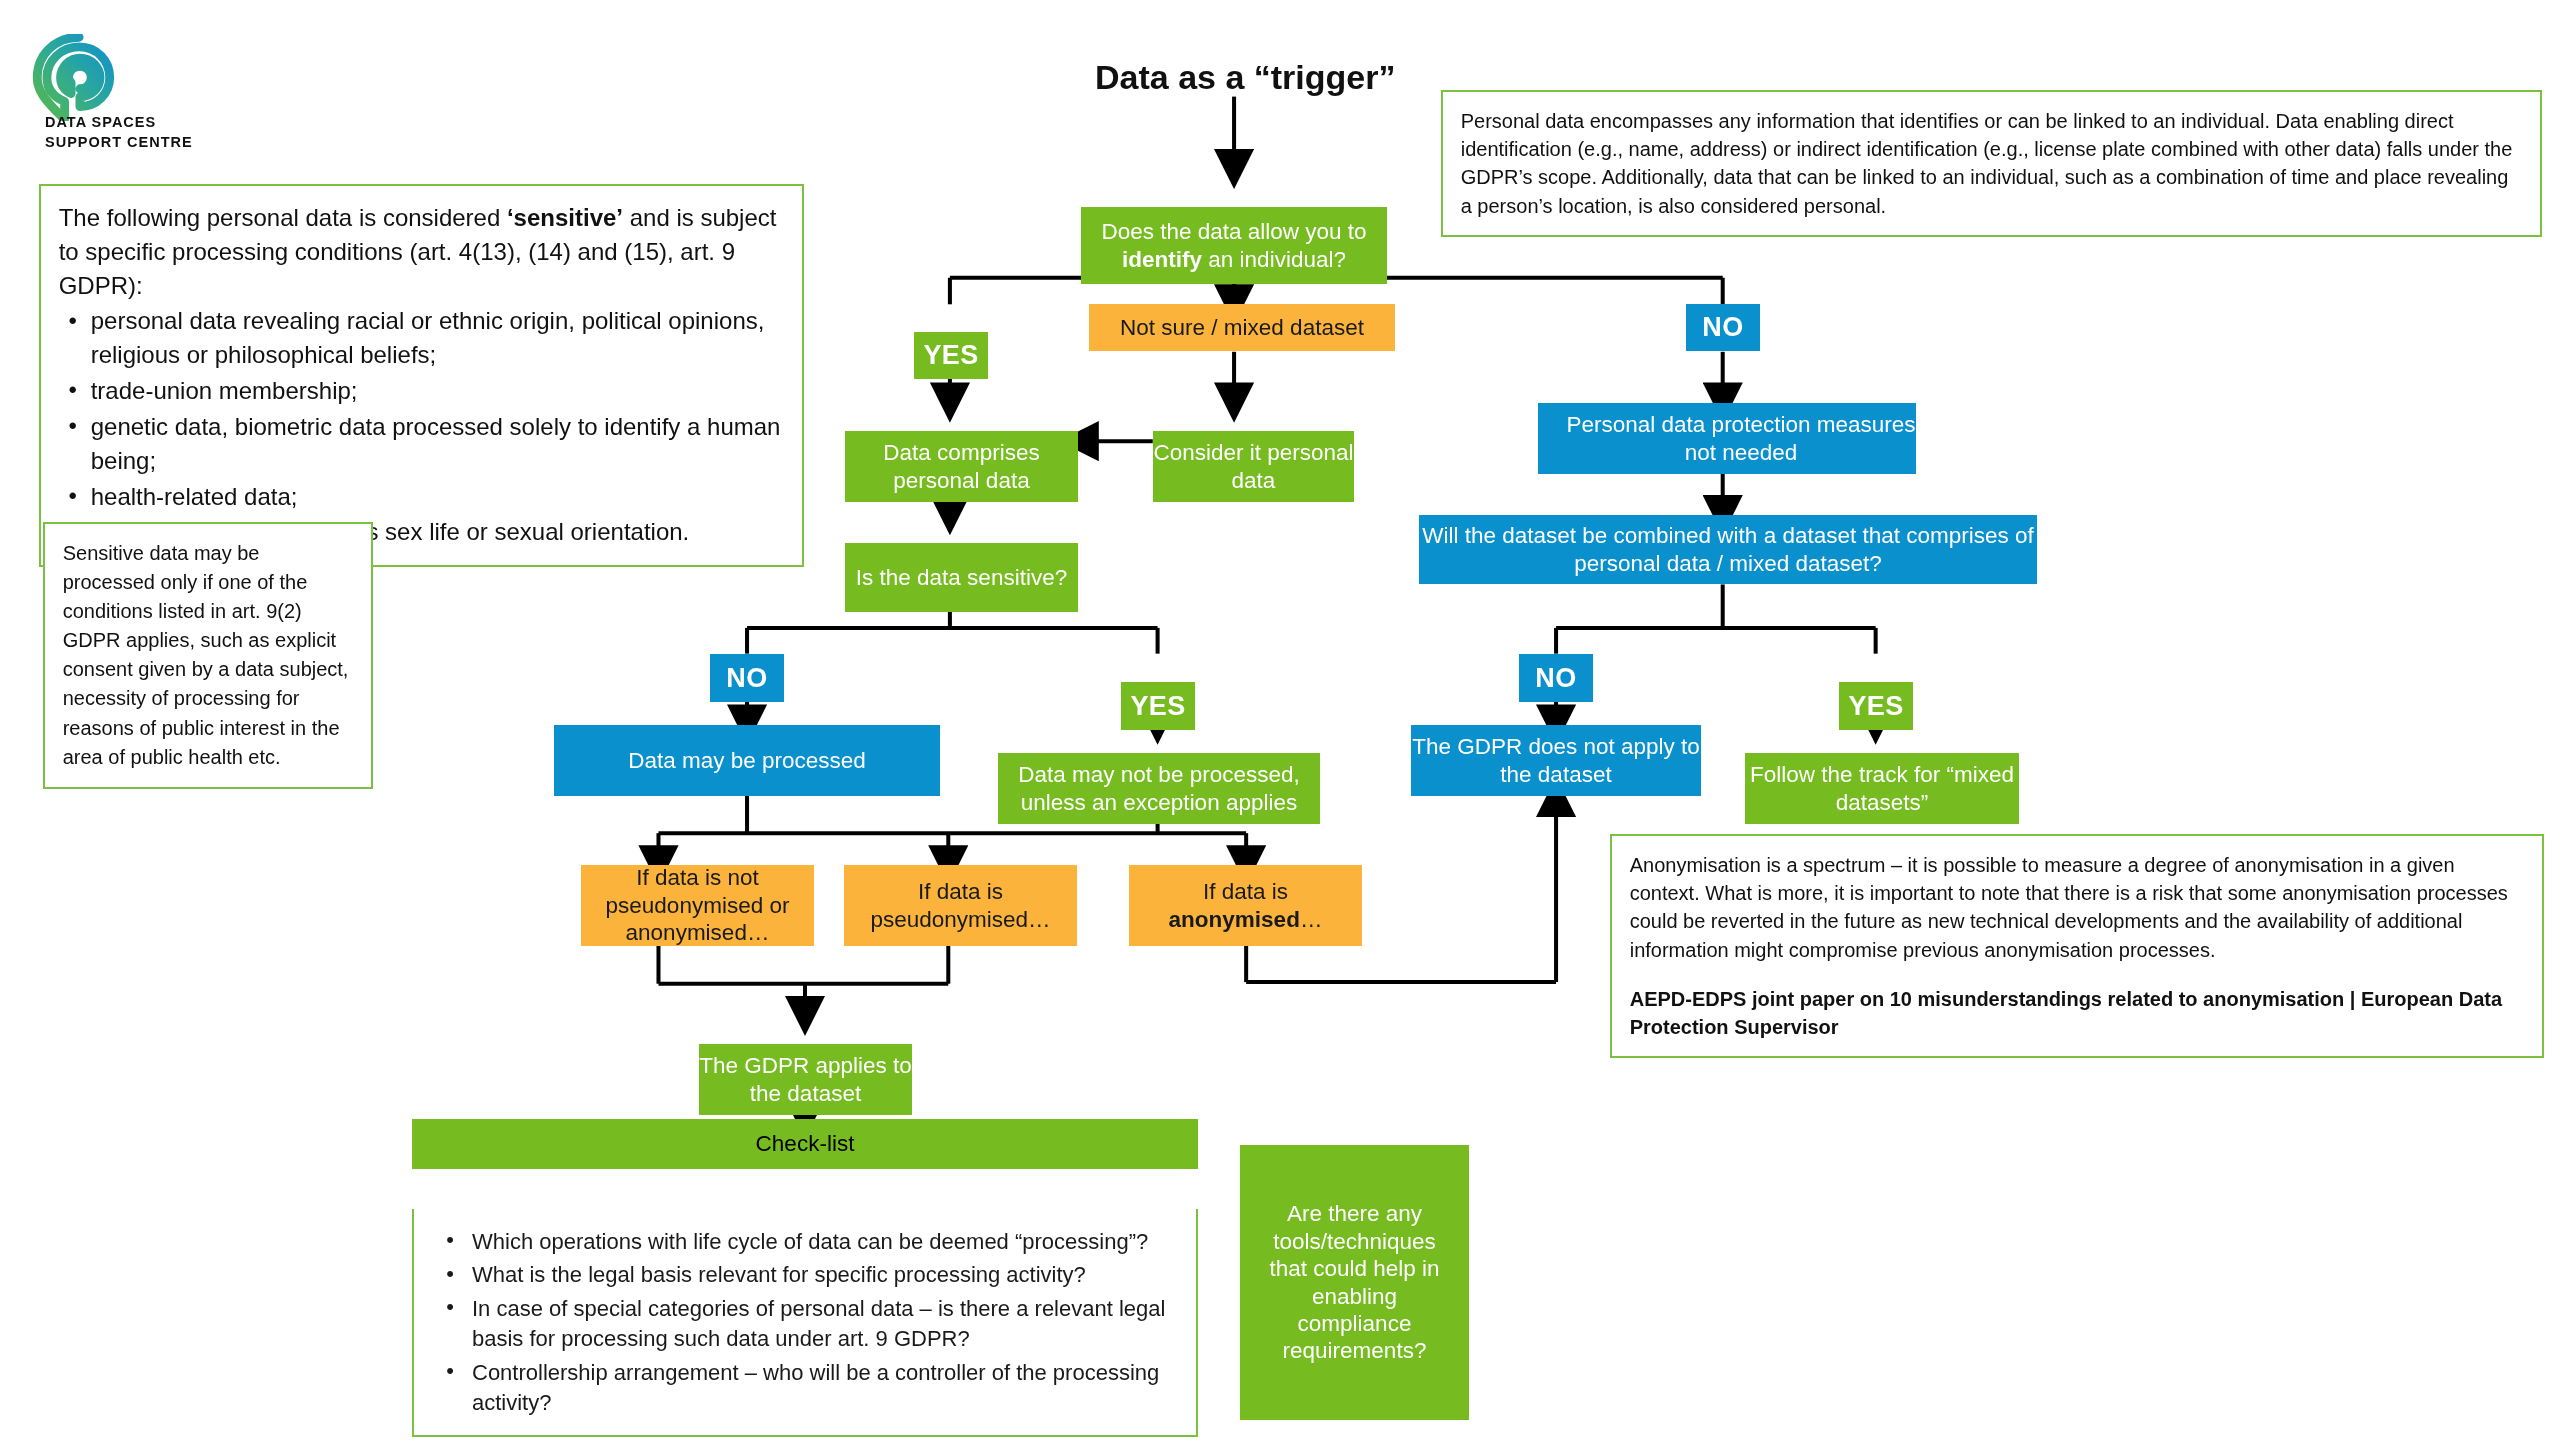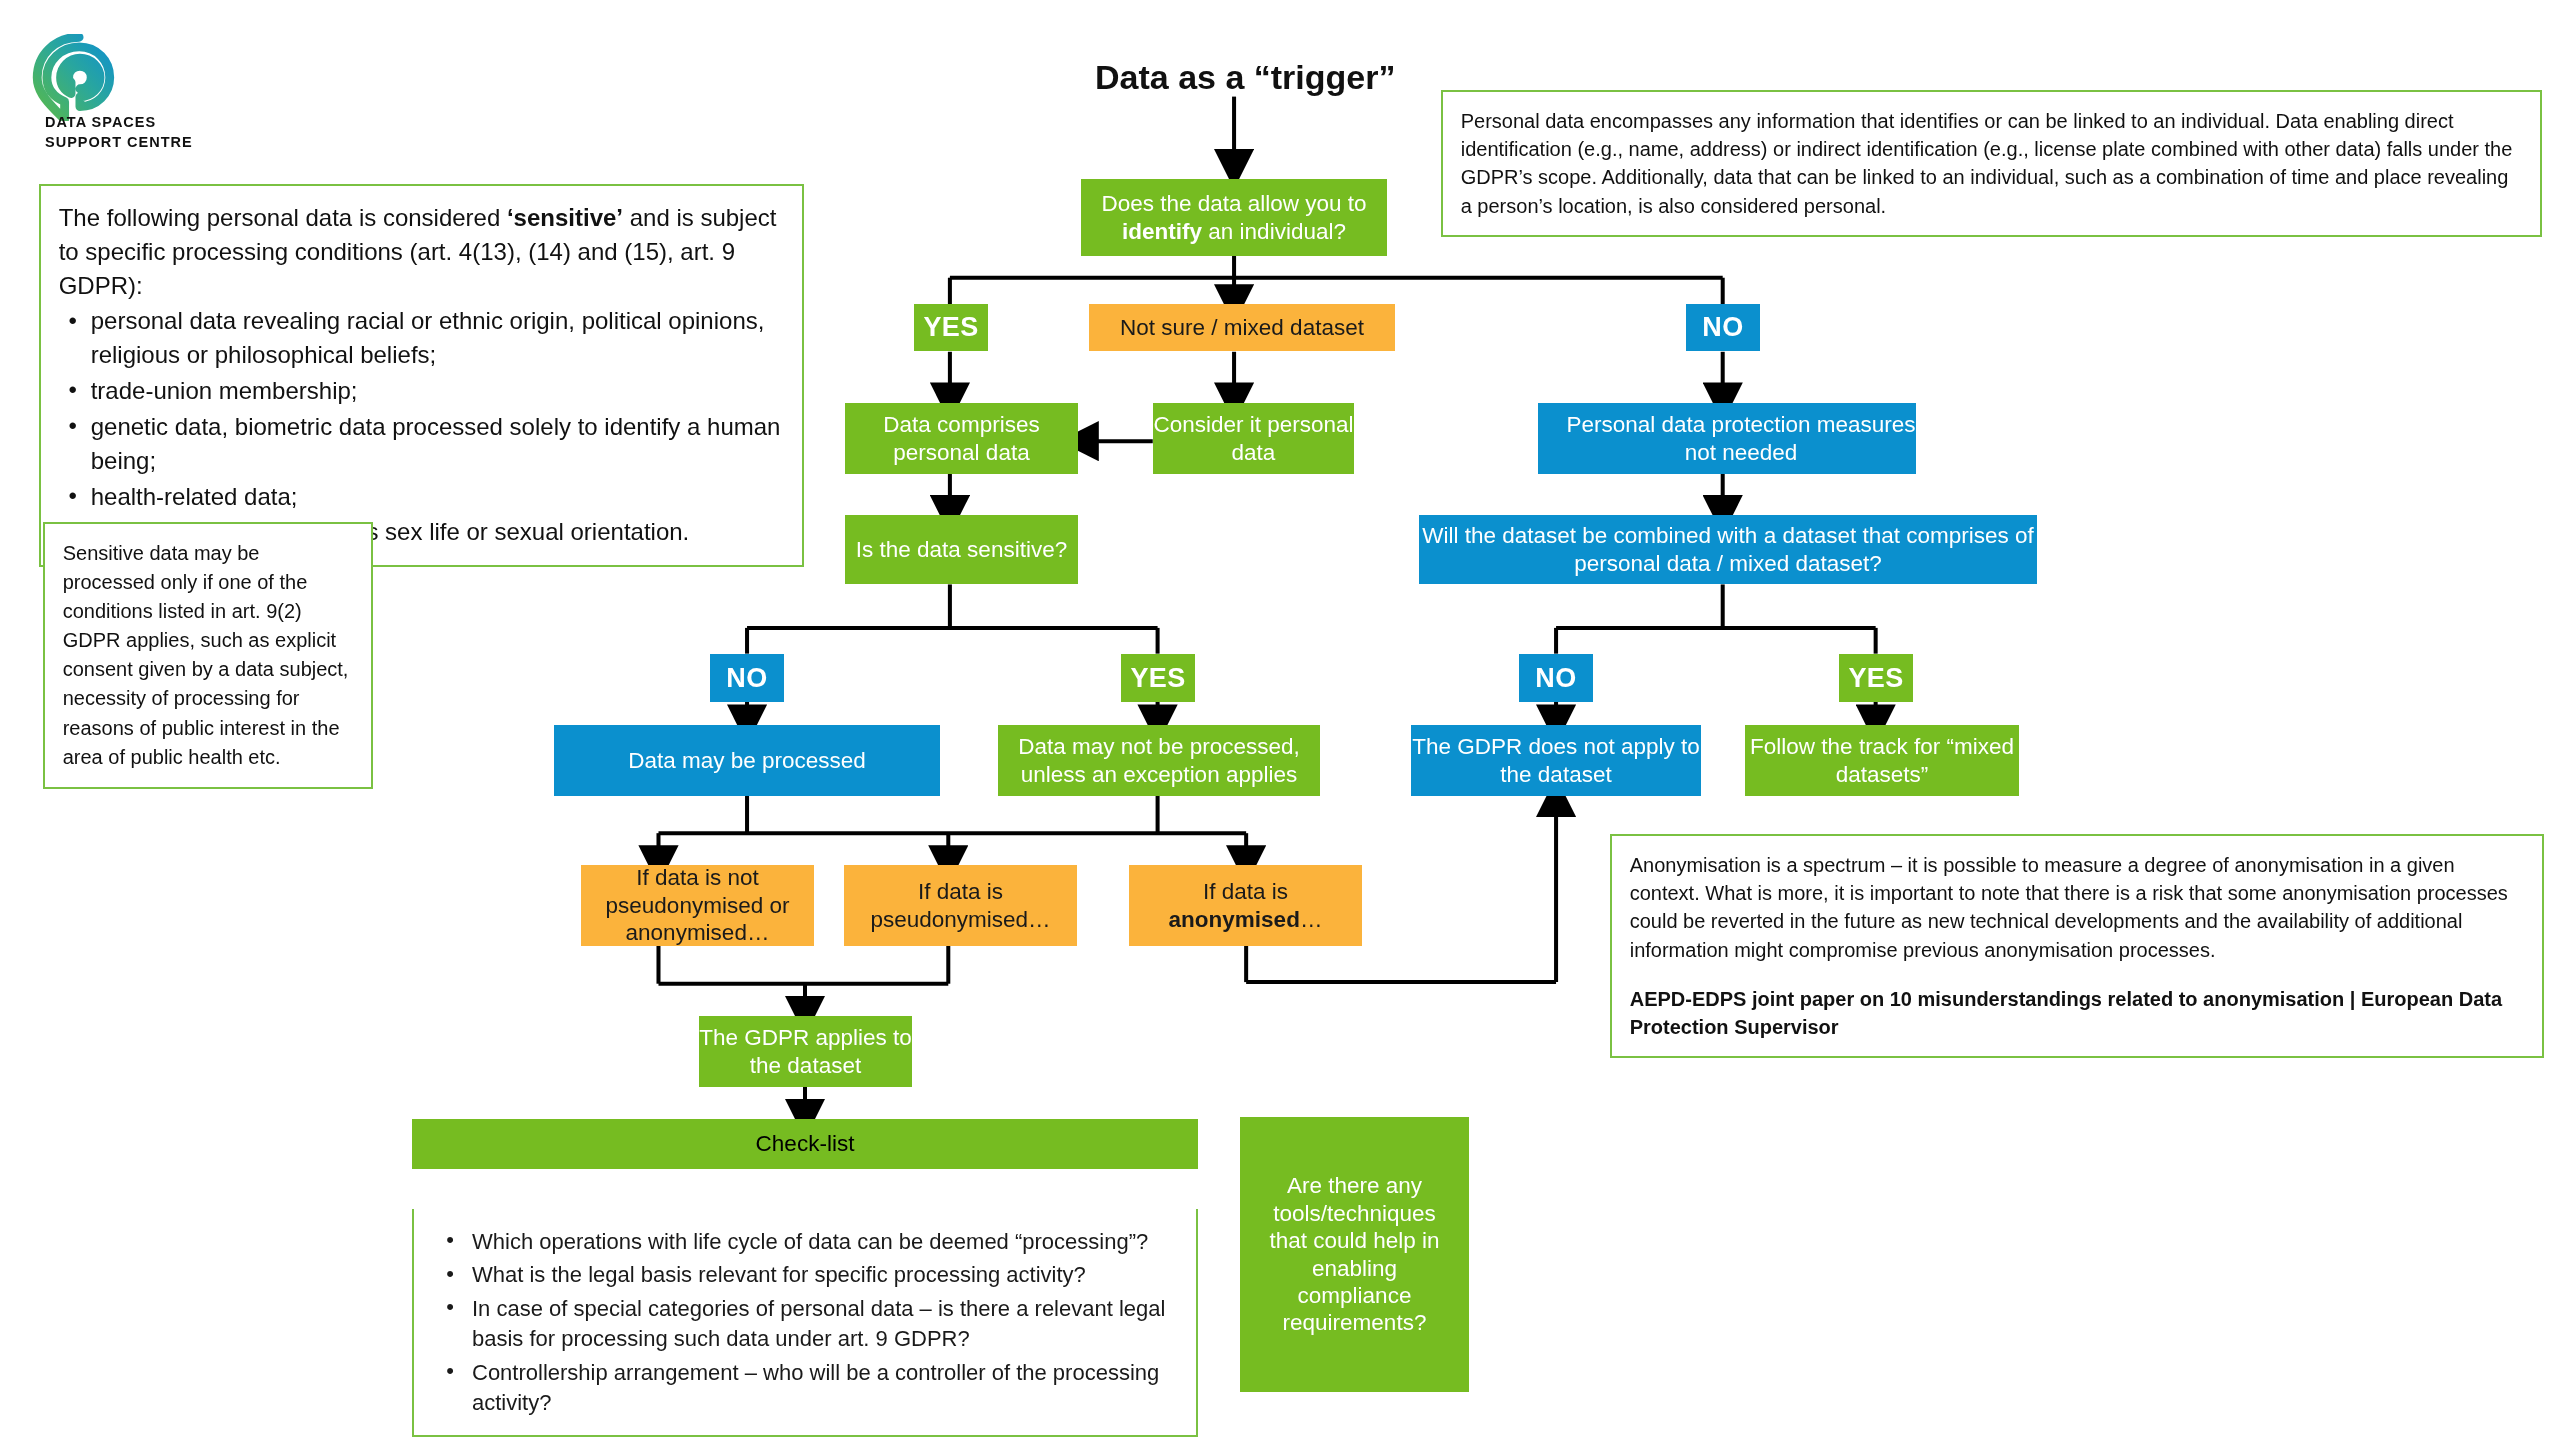--- a/index.html
+++ b/index.html
@@ -6,21 +6,21 @@
   body{width:2576px;height:1449px;position:relative;overflow:hidden;
        font-family:"Liberation Sans", sans-serif;color:#1a1a1a;}
 
   #stage{position:absolute;left:0;top:0;width:2576px;height:1449px;}
 
   svg.connectors{position:absolute;left:0;top:0;width:2576px;height:1449px;pointer-events:none;}
 
   .box{position:absolute;box-sizing:border-box;display:flex;align-items:center;
        justify-content:center;text-align:center;line-height:1.22;}
 
-  .green{background:#76bc21;color:#ffffff;}
+  .green{background:#76bc21;color:#ffffff;margin-top:28px;}
   .blue{background:#0b90ce;color:#ffffff;}
   .orange{background:#fbb33c;color:#1a1a1a;}
 
   .badge{font-weight:bold;letter-spacing:0.4px;}
 
   .note{position:absolute;box-sizing:border-box;background:#ffffff;
         border:2.4px solid #7ac142;padding:14.5px 17.7px;line-height:1.42;
         color:#111;text-align:left;}
 
   .note ul{margin:1.6px 0 0 0;padding:0;list-style:none;}

